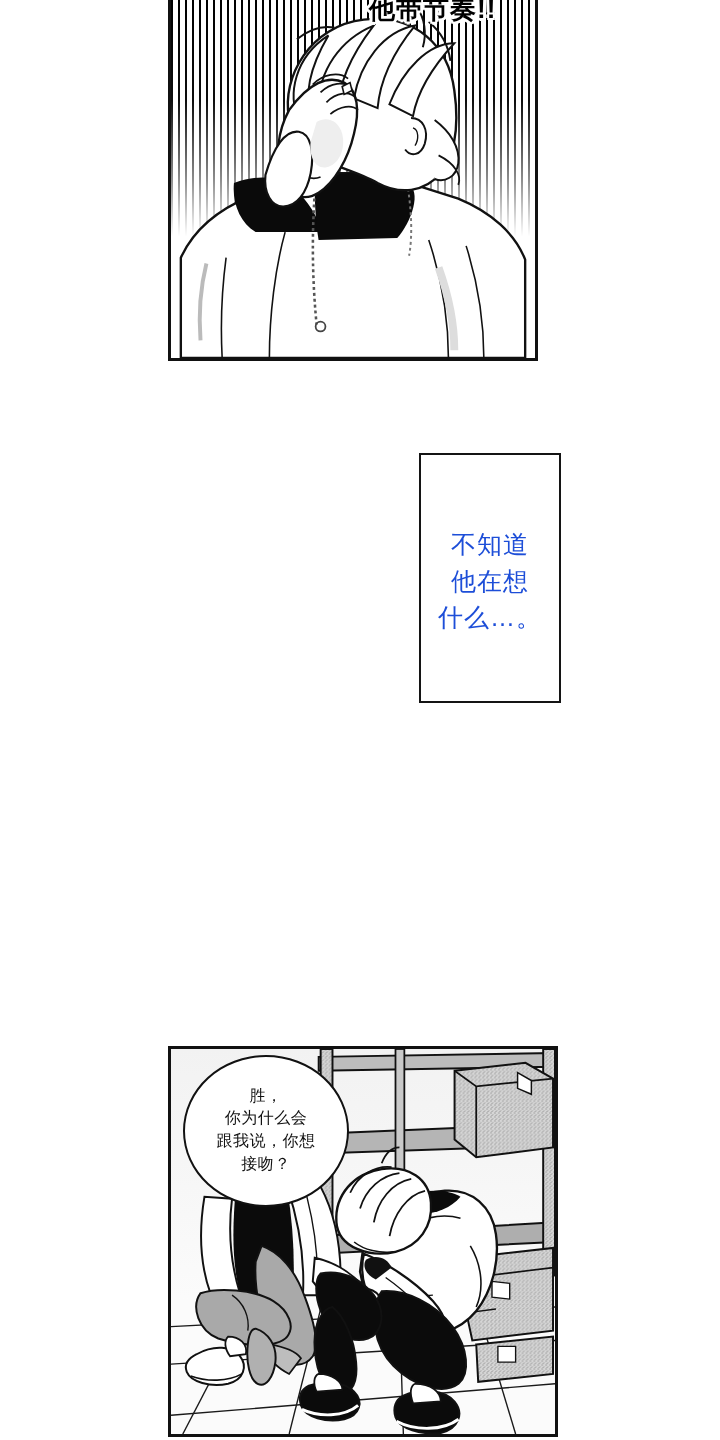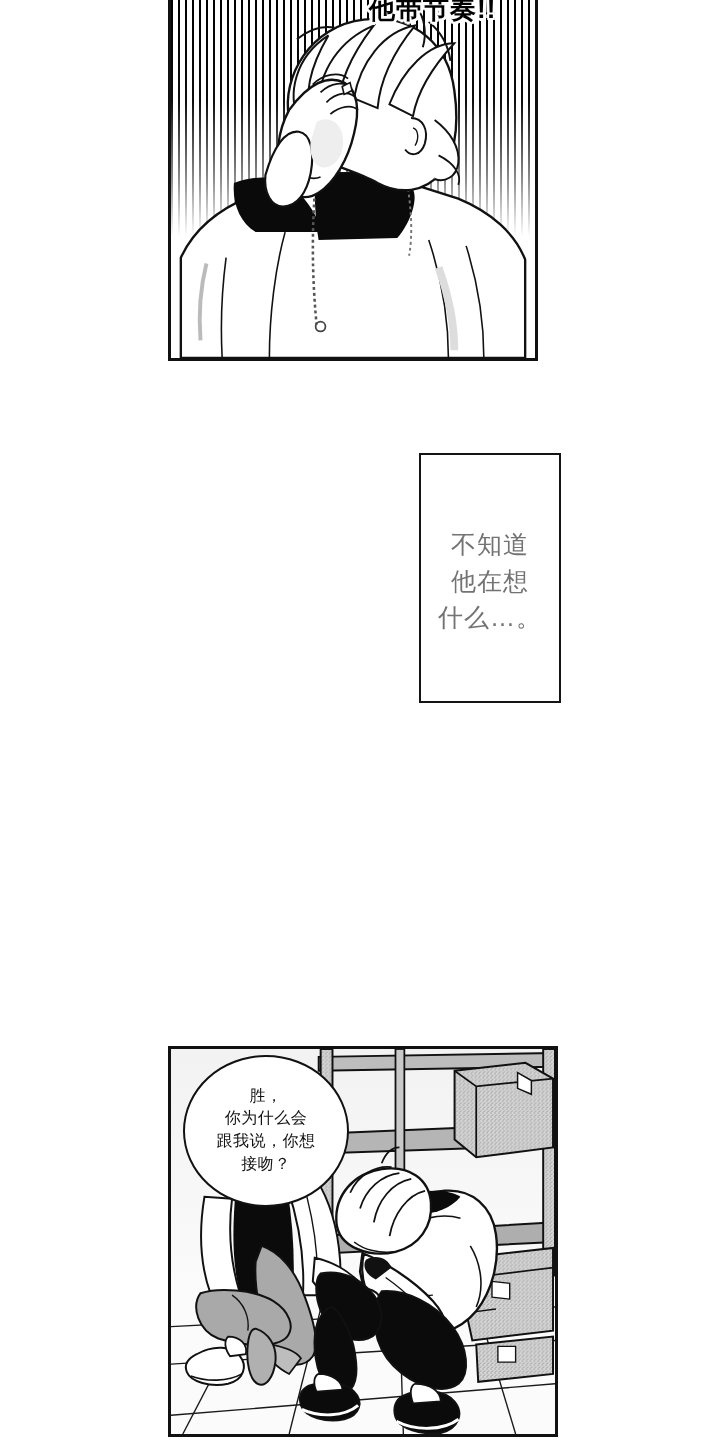--- a/index.html
+++ b/index.html
@@ -74,21 +74,21 @@
     position: absolute;
     box-sizing: border-box;
     border: 2px solid #141414;
     background: #ffffff;
     display: flex;
     align-items: center;
     justify-content: center;
   }
   .thoughtbox .tb-text {
     text-align: center;
-    color: #737373;
+    color: #1d4ed8;
     font-size: 25px;
     line-height: 1.47;
     letter-spacing: 1px;
     white-space: pre-line;
     font-weight: 500;
   }
   #thought-box-1 {
     left: 419px;
     top: 453px;
     width: 142px;

